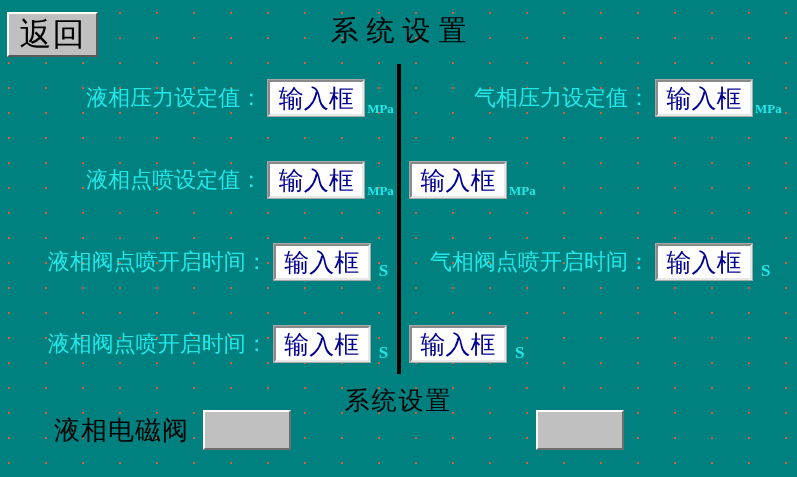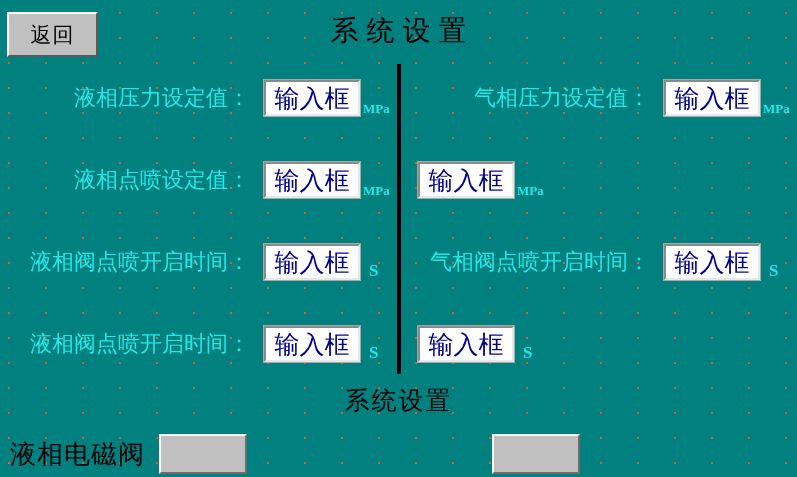--- a/index.html
+++ b/index.html
@@ -34,21 +34,21 @@
     background: #c0c0c0;
     border-top: 2px solid #ffffff;
     border-left: 2px solid #ffffff;
     border-right: 2px solid #5a5a5a;
     border-bottom: 2px solid #5a5a5a;
     box-sizing: border-box;
     display: flex;
     align-items: center;
     justify-content: center;
     color: #000000;
-    font-size: 21px;
+    font-size: 32px;
     font-family: "Liberation Serif", serif;
     letter-spacing: 1px;
     cursor: pointer;
   }
 
   
   #page-title {
     position: absolute;
     left: 0;
     right: 0;
@@ -98,39 +98,39 @@
     border-right: 2px solid #e8e8e8;
     border-bottom: 2px solid #e8e8e8;
     outline: 1px solid #a8a8a8;
     box-sizing: border-box;
     display: flex;
     align-items: center;
     justify-content: center;
     color: #000090;
     font-size: 25px;
     font-family: "Liberation Serif", serif;
-    margin-left: 14px;
+    margin-left: 6px;
     cursor: text;
   }
   .unit {
     color: #22e8e8;
     font-size: 13px;
     font-weight: bold;
     font-family: "Liberation Serif", serif;
     margin-left: 3px;
     align-self: flex-end;
     margin-bottom: 1px;
   }
   .unit.sec {
     font-size: 17px;
     margin-left: 9px;
   }
 
   
-  .col-left { left: 0px; width: 390px; justify-content: flex-start; }
+  .col-left { left: 8px; width: 390px; justify-content: center; }
   .col-left .field-label { width: 250px; }
   .col-right { left: 404px; width: 393px; justify-content: flex-start; }
   .col-right .field-label { width: 246px; }
 
   .row1 { top: 78px; }
   .row2 { top: 160px; }
   .row3 { top: 242px; }
   .row4 { top: 324px; }
 
   
@@ -141,24 +141,25 @@
     top: 384px;
     text-align: center;
     color: #000000;
     font-size: 25px;
     font-family: "Liberation Serif", serif;
     letter-spacing: 2px;
     white-space: nowrap;
   }
   .valve-group {
     position: absolute;
-    top: 432px;
+    top: 408px;
     height: 44px;
     display: flex;
     align-items: center;
+    margin-left: 44px;
   }
   .valve-label {
     color: #000000;
     font-size: 26px;
     font-family: "Liberation Serif", serif;
     white-space: nowrap;
     letter-spacing: 1px;
   }
   .valve-indicator {
     width: 88px;

